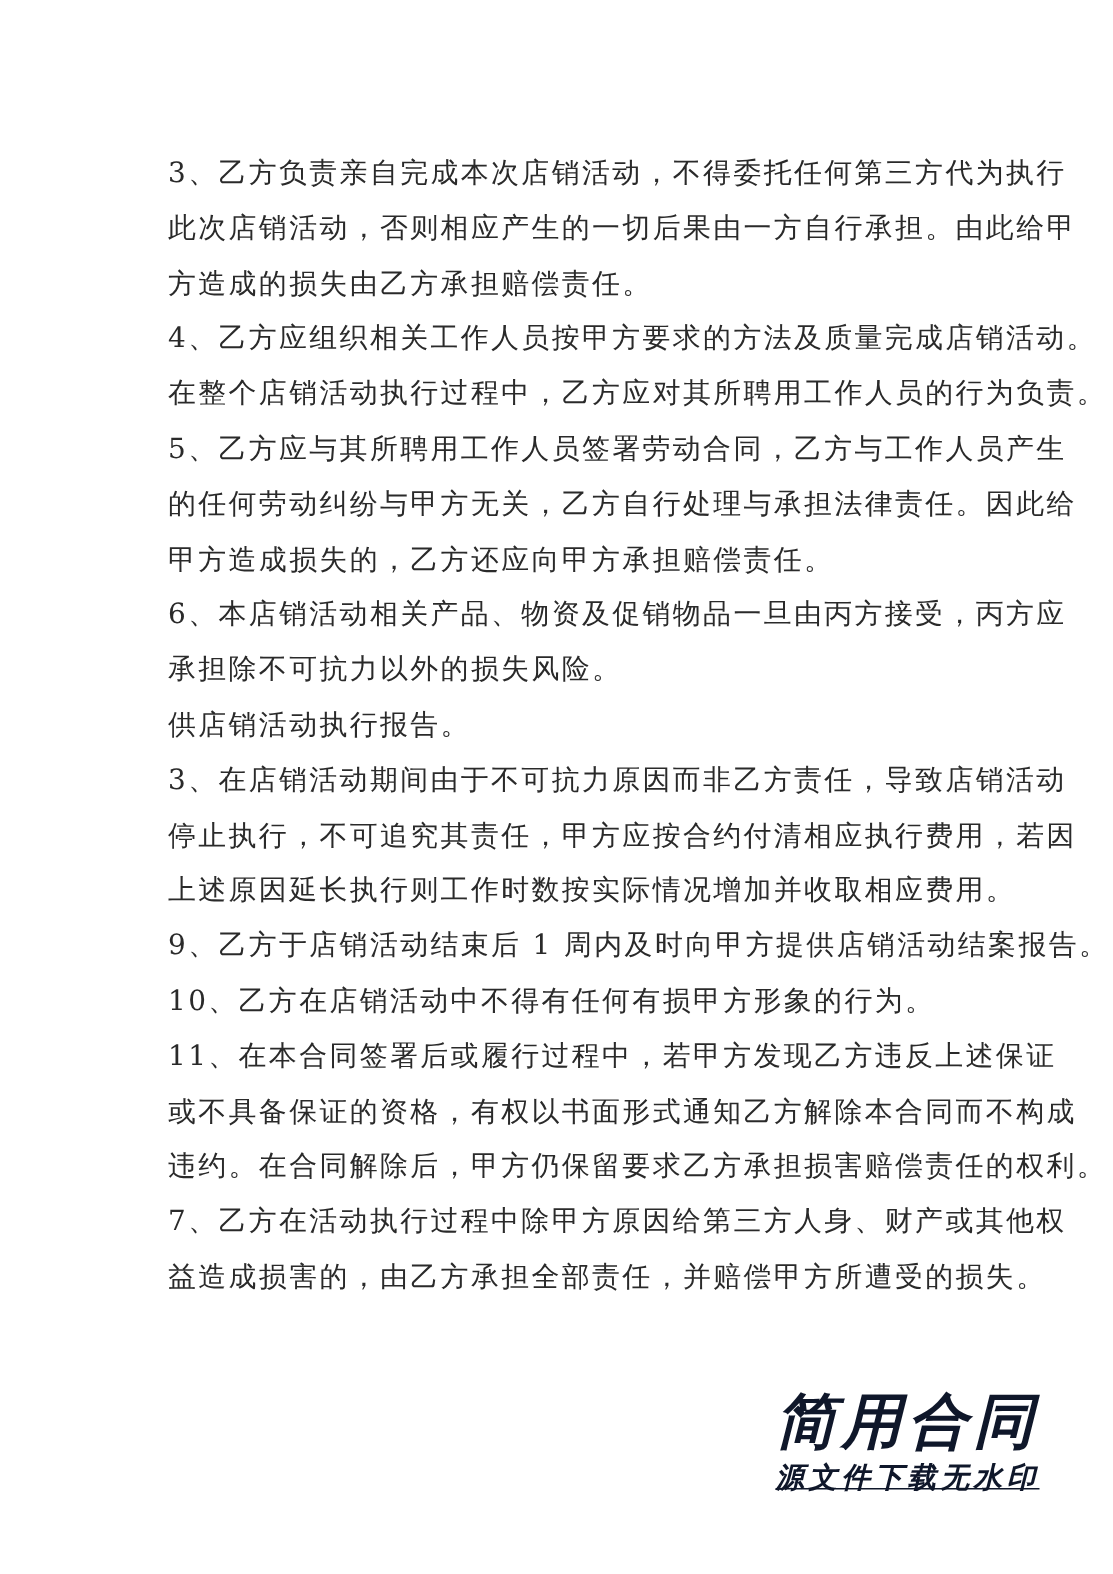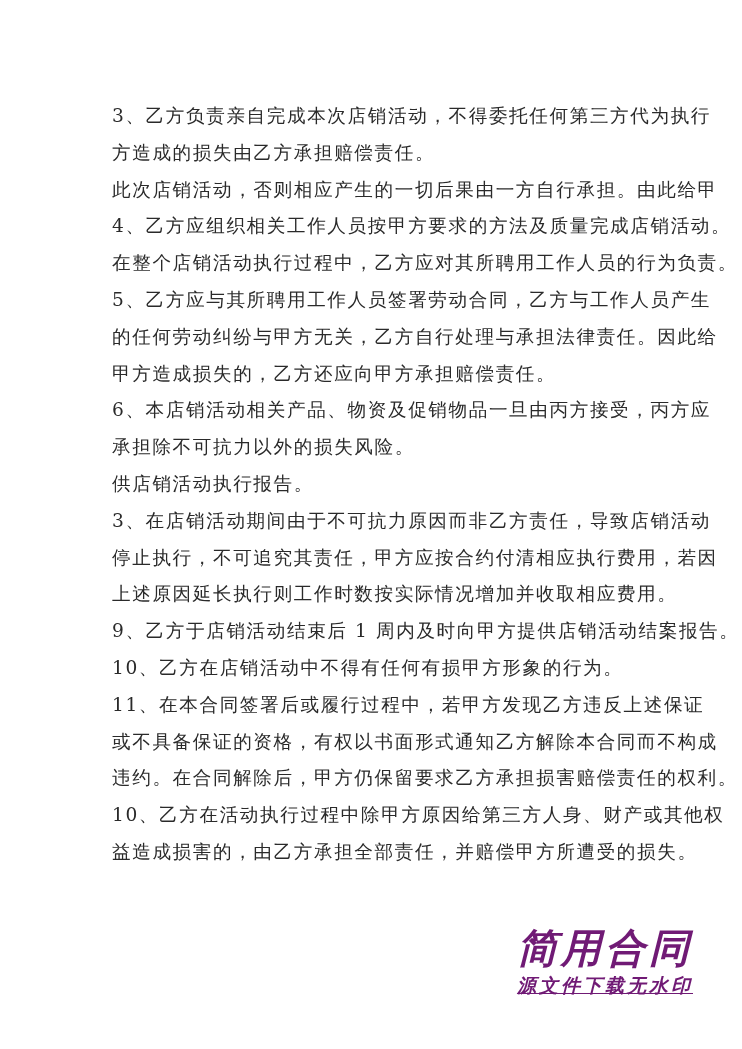--- a/index.html
+++ b/index.html
@@ -11,50 +11,50 @@
     position: absolute; left: 112px; top: 98px; width: 560px;
     font-family: "DejaVu Serif", "Liberation Serif", serif;
     font-size: 18.6px; color: #2a2a2a; letter-spacing: 1.6px;
   }
   .line {
     height: 36.8px; line-height: 36.8px; white-space: nowrap;
   }
   .watermark {
     position: absolute; left: 505px; top: 925px; width: 200px;
     font-family: "DejaVu Sans", "Liberation Sans", sans-serif;
-    font-weight: bold; font-style: italic; color: #701a75; text-align: center;
+    font-weight: bold; font-style: italic; color: #0f172a; text-align: center;
   }
   .wm-main { font-size: 40px; letter-spacing: 4px; line-height: 46px; }
   .wm-sub { font-size: 19px; letter-spacing: 3px; line-height: 28px; text-decoration: underline; }
 </style>
 </head>
 <body>
 
 <div class="page">
   <div class="content">
     <div class="line">3、乙方负责亲自完成本次店销活动，不得委托任何第三方代为执行</div>
+    <div class="line">此次店销活动，否则相应产生的一切后果由一方自行承担。由此给甲</div>
     <div class="line">方造成的损失由乙方承担赔偿责任。</div>
-    <div class="line">此次店销活动，否则相应产生的一切后果由一方自行承担。由此给甲</div>
     <div class="line">4、乙方应组织相关工作人员按甲方要求的方法及质量完成店销活动。</div>
     <div class="line">在整个店销活动执行过程中，乙方应对其所聘用工作人员的行为负责。</div>
     <div class="line">5、乙方应与其所聘用工作人员签署劳动合同，乙方与工作人员产生</div>
     <div class="line">的任何劳动纠纷与甲方无关，乙方自行处理与承担法律责任。因此给</div>
     <div class="line">甲方造成损失的，乙方还应向甲方承担赔偿责任。</div>
     <div class="line">6、本店销活动相关产品、物资及促销物品一旦由丙方接受，丙方应</div>
     <div class="line">承担除不可抗力以外的损失风险。</div>
     <div class="line">供店销活动执行报告。</div>
     <div class="line">3、在店销活动期间由于不可抗力原因而非乙方责任，导致店销活动</div>
     <div class="line">停止执行，不可追究其责任，甲方应按合约付清相应执行费用，若因</div>
     <div class="line">上述原因延长执行则工作时数按实际情况增加并收取相应费用。</div>
     <div class="line">9、乙方于店销活动结束后 1 周内及时向甲方提供店销活动结案报告。</div>
     <div class="line">10、乙方在店销活动中不得有任何有损甲方形象的行为。</div>
     <div class="line">11、在本合同签署后或履行过程中，若甲方发现乙方违反上述保证</div>
     <div class="line">或不具备保证的资格，有权以书面形式通知乙方解除本合同而不构成</div>
     <div class="line">违约。在合同解除后，甲方仍保留要求乙方承担损害赔偿责任的权利。</div>
-    <div class="line">10、乙方在活动执行过程中除甲方原因给第三方人身、财产或其他权</div>
+    <div class="line">7、乙方在活动执行过程中除甲方原因给第三方人身、财产或其他权</div>
     <div class="line">益造成损害的，由乙方承担全部责任，并赔偿甲方所遭受的损失。</div>
   </div>
 
   <div class="watermark">
     <div class="wm-main">简用合同</div>
     <div class="wm-sub">源文件下载无水印</div>
   </div>
 </div>
 
 </body></html>

